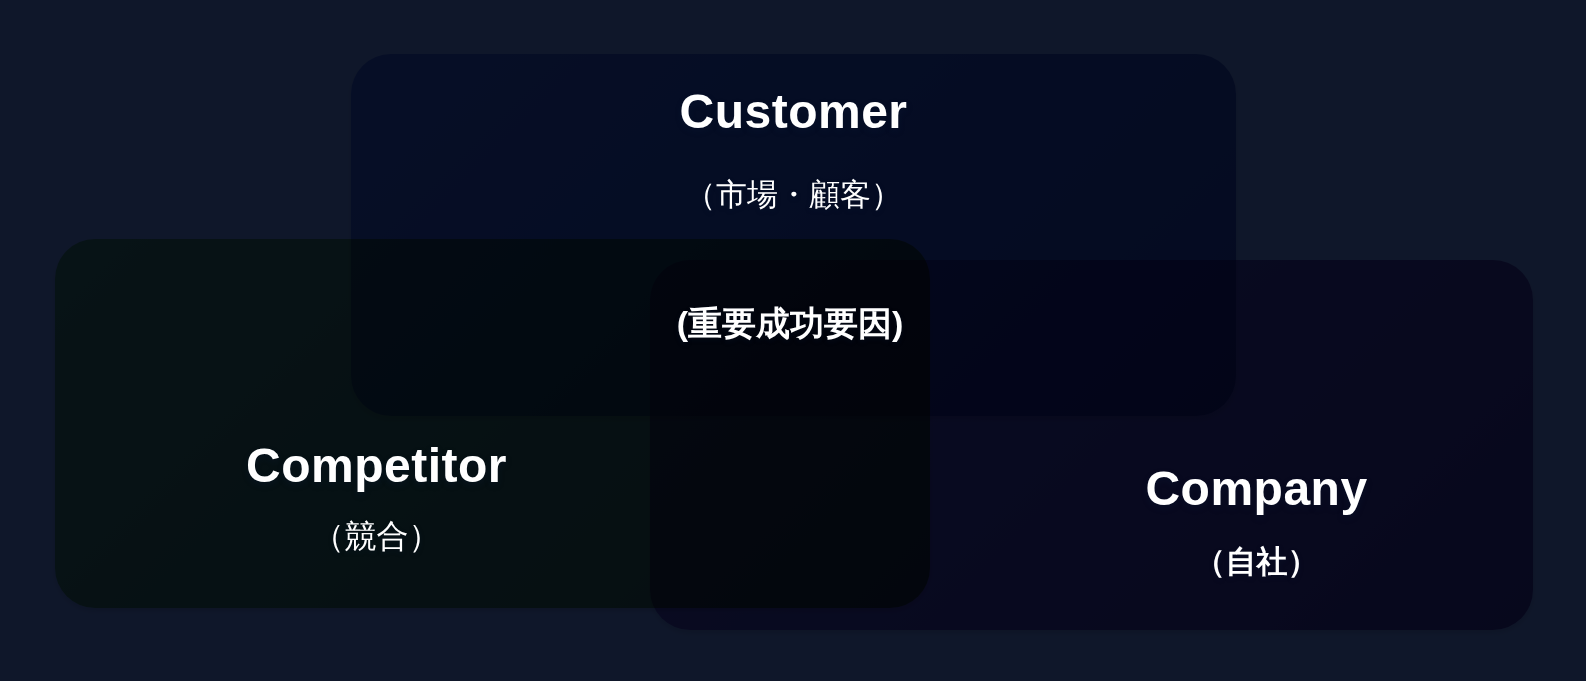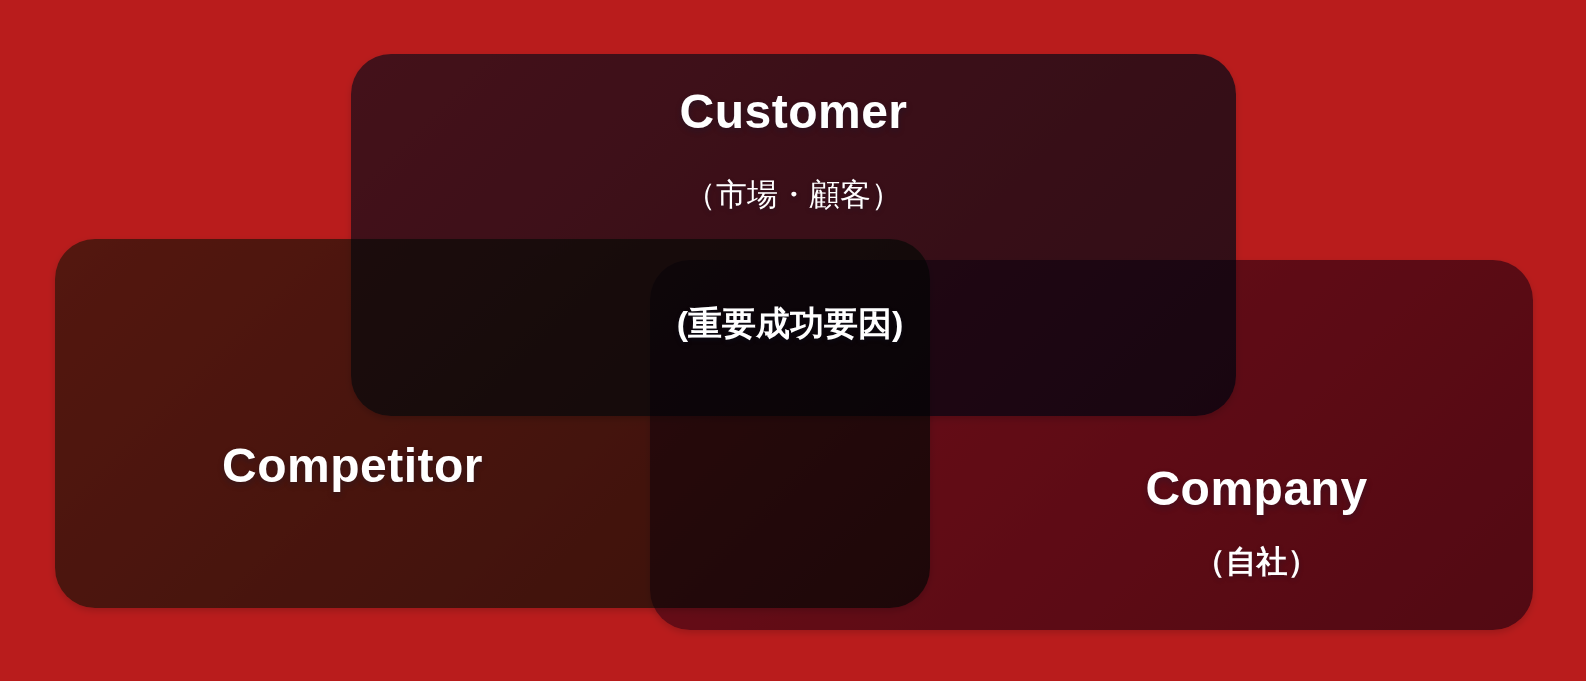--- a/index.html
+++ b/index.html
@@ -4,21 +4,21 @@
 <style>
   html, body {
     margin: 0;
     padding: 0;
     background: #ffffff;
   }
   .canvas {
     position: relative;
     width: 1586px;
     height: 681px;
-    background: #b91c1c;
+    background: #0f172a;
     overflow: hidden;
     font-family: "Liberation Sans", "DejaVu Sans", sans-serif;
   }
   
   .rect {
     position: absolute;
     border-radius: 40px;
     mix-blend-mode: multiply;
     box-shadow: 0 3px 7px rgba(20, 40, 70, 0.18);
   }
@@ -44,21 +44,21 @@
     text-shadow: 0 3px 6px rgba(10, 25, 55, 0.30);
   }
   .label .subtitle {
     font-weight: 500;
     font-size: 31px;
     line-height: 1.15;
     text-shadow: 0 2px 5px rgba(10, 25, 55, 0.28);
   }
   .label-customer   { left: 351px; top: 86px;  width: 885px; }
   .label-customer .subtitle   { margin-top: 38px; }
-  .label-competitor { left: 55px;  top: 440px; width: 595px; }
+  .label-competitor { left: 55px;  top: 440px; width: 595px; padding-left: 24px; }
   .label-competitor .subtitle { margin-top: 25px; font-size: 32px; }
   .label-company    { left: 930px; top: 463px; width: 653px; }
   .label-company .subtitle    { margin-top: 28px; font-weight: bold; }
   .label-ksf        { left: 650px; top: 284px; width: 280px; }
   .label-ksf .title           { font-size: 44px; }
   .label-ksf .subtitle        { margin-top: 20px; font-size: 34px; font-weight: 800; text-align: center; }
 </style>
 </head>
 <body>
 
@@ -70,20 +70,21 @@
 
   <div class="rect rect-company" style="background: linear-gradient(135deg, rgb(149, 119, 207), rgb(113, 82, 169));"></div>
 
   <div class="label label-customer">
     <div class="title">Customer</div>
     <div class="subtitle">（市場・顧客）</div>
   </div>
 
   <div class="label label-competitor">
     <div class="title">Competitor</div>
+    <div class="subtitle">（競合）</div>
   </div>
 
   <div class="label label-company">
     <div class="title">Company</div>
     <div class="subtitle">（自社）</div>
   </div>
 
   <div class="label label-ksf">
     <div class="subtitle">(重要成功要因)</div>
   </div>

